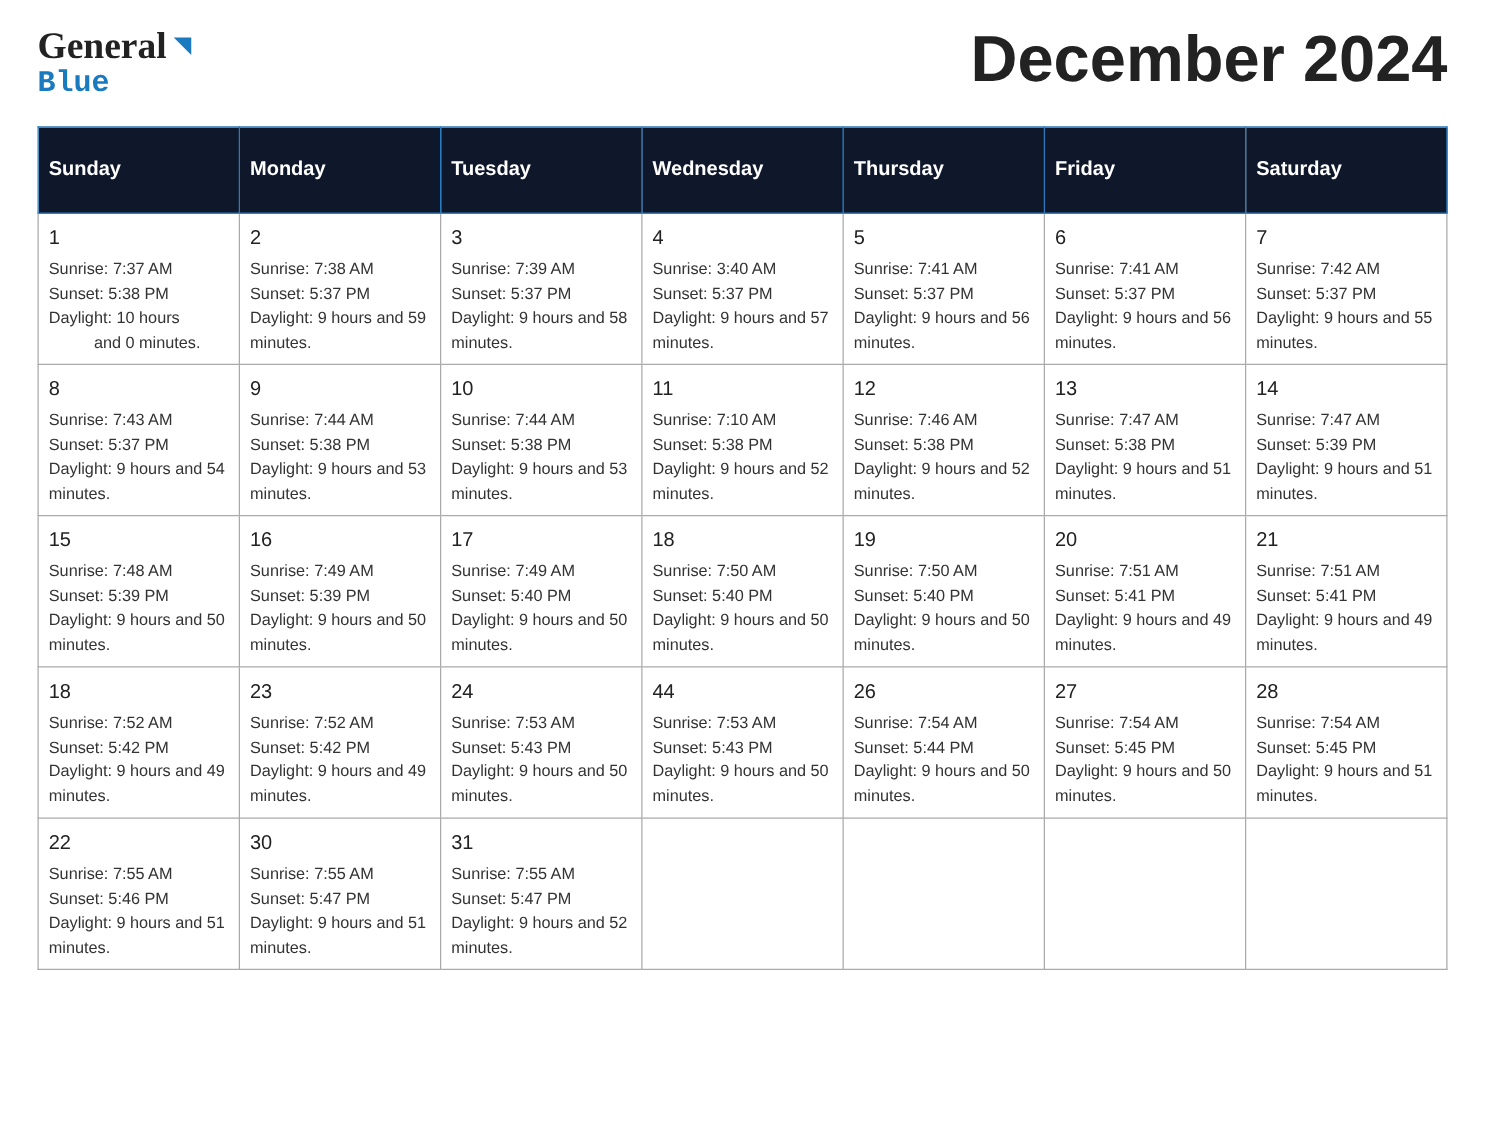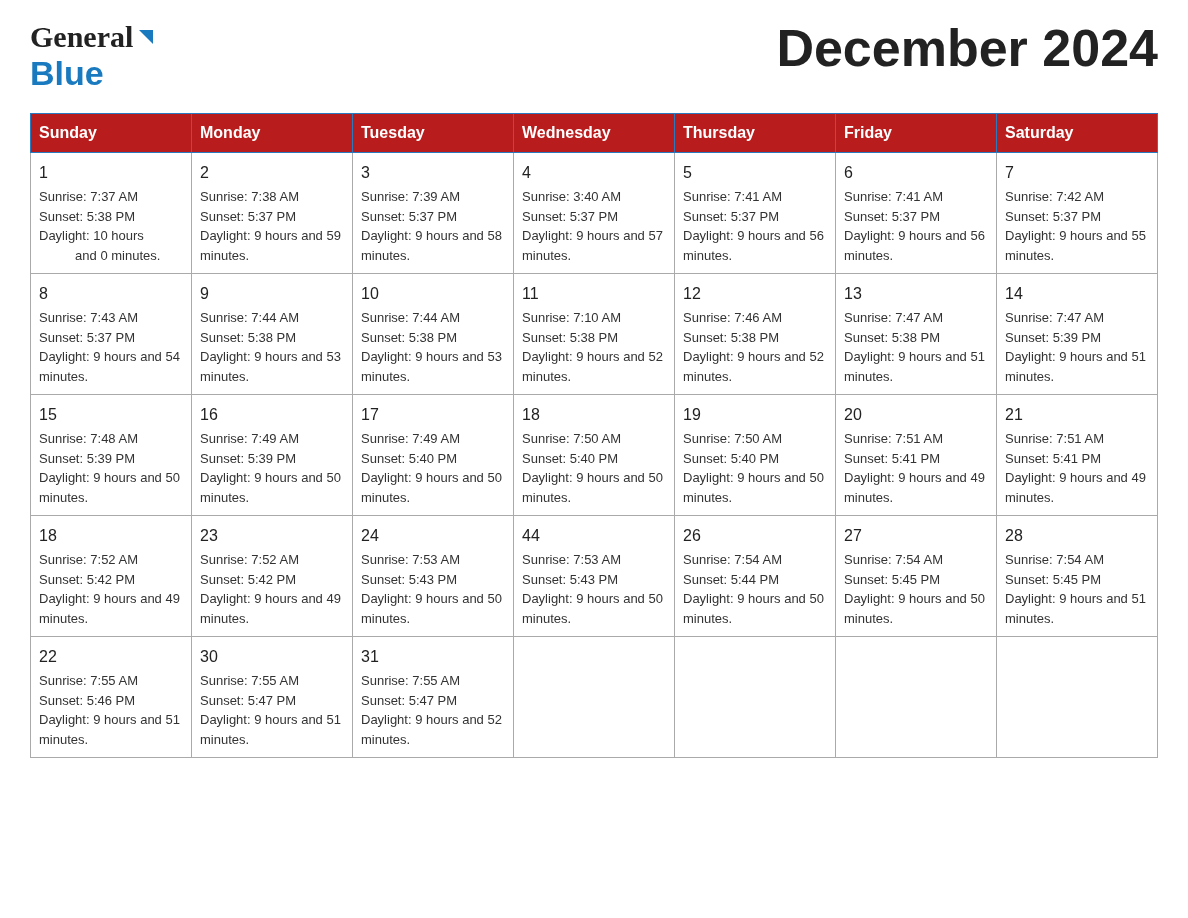--- a/index.html
+++ b/index.html
@@ -35,25 +35,25 @@
       font-size: 22px;
       color: #444;
       margin-top: 4px;
     }
     table {
       width: 100%;
       border-collapse: collapse;
       table-layout: fixed;
     }
     th {
-      background-color: #b91c1c;
+      background-color: #0f172a;
       color: #fff;
       font-size: 16px;
       font-weight: bold;
-      padding: 10px 8px;
+      padding: 25px 8px;
       text-align: left;
       border: 1px solid #2a7abf;
     }
     td {
       vertical-align: top;
       padding: 8px 8px;
       border: 1px solid #aaa;
       font-size: 13px;
       line-height: 1.5;
       height: 100px;
@@ -80,24 +80,24 @@
       font-size: 30px;
       font-weight: bold;
       color: #222;
       font-family: Georgia, serif;
     }
     .logo-arrow {
       display: inline-block;
       margin-left: 2px;
     }
     .logo-blue-text {
-      font-size: 34px;
+      font-size: 24px;
       font-weight: bold;
       color: #1a7abf;
-      font-family: Liberation Sans, sans-serif;
+      font-family: Liberation Mono, monospace;
     }
     .logo-arrow svg {
       vertical-align: middle;
     }
   </style>
 </head>
 <body>
 
 <div class="header">
   <div class="logo">

